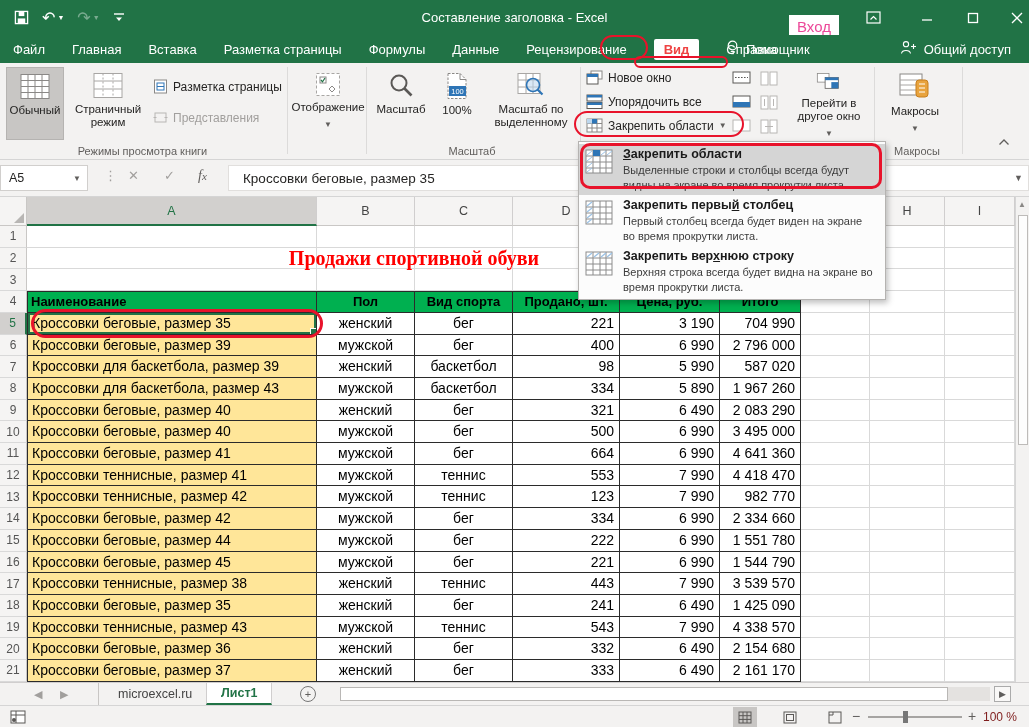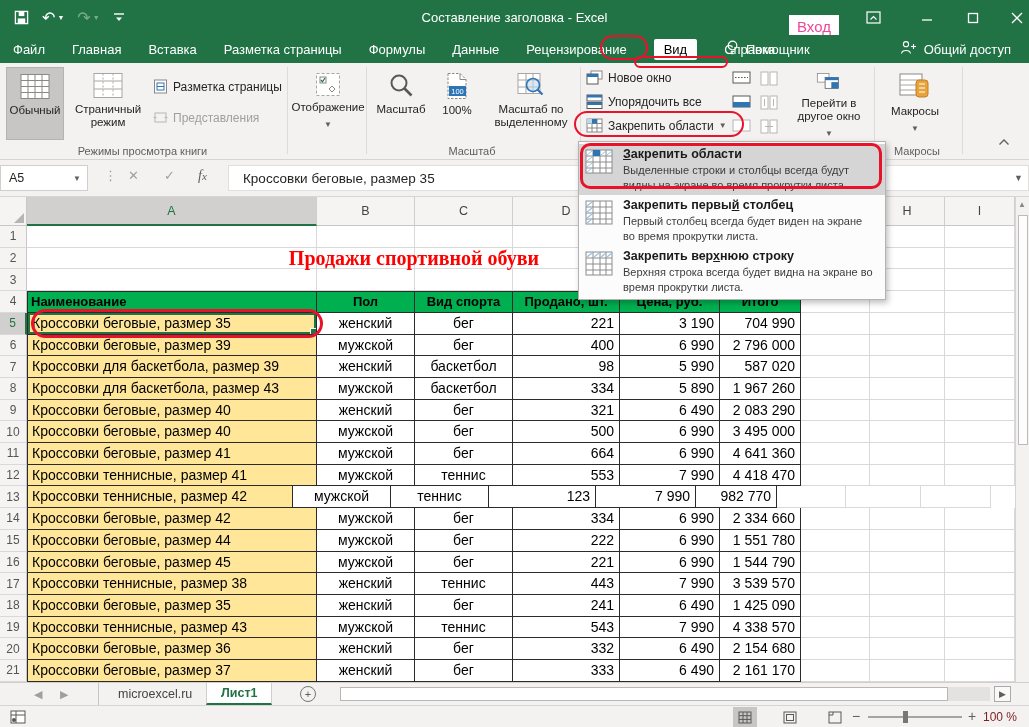--- a/index.html
+++ b/index.html
@@ -13,21 +13,21 @@
 #qat{left:14px;top:0;height:35px;display:flex;align-items:center;gap:13px}
 .qat-i{display:flex;align-items:center;color:#fff}
 #tb-title{left:0;right:0;top:0;height:35px;display:flex;align-items:center;justify-content:center;color:#fff;font-size:13px;pointer-events:none}
 #signin{left:789px;top:15px;width:50px;height:22px;background:#fff;color:#ec4899;font-size:15px;display:flex;align-items:center;justify-content:center;cursor:pointer}
 .winctl{top:0;height:35px;width:34px;display:flex;align-items:center;justify-content:center;color:#fff}
 
 
 #tabrow{left:0;top:35px;width:1029px;height:28px;background:#217346;z-index:5}
 #tabstrip{position:absolute;left:13px;top:0;height:28px;display:flex;gap:27px;align-items:center}
 .rtab{color:#fff;font-size:13px;white-space:nowrap;cursor:pointer}
-.rtab.active{background:#fff;color:#000000;padding:3px 10px;border-radius:2px;font-weight:normal}
+.rtab.active{background:#fff;color:#ef4444;padding:3px 10px;border-radius:2px;font-weight:bold}
 #assist{position:absolute;left:726px;top:0;height:28px;display:flex;align-items:center;gap:7px;color:#fff;font-size:13px}
 #share{position:absolute;right:18px;top:0;height:28px;display:flex;align-items:center;gap:7px;color:#fff;font-size:13px}
 
 
 #ribbon{left:0;top:63px;width:1029px;height:97px;background:#F3F2F1;border-bottom:1px solid #D5D5D5;z-index:4}
 .sep{position:absolute;top:4px;bottom:5px;width:1px;background:#DCDBDA}
 .grp-label{position:absolute;bottom:2px;font-size:11px;color:#605E5C;text-align:center}
 .bigbtn{position:absolute;top:4px;height:73px;display:flex;flex-direction:column;align-items:center;font-size:11.5px;color:#252423;text-align:center;cursor:pointer;padding-top:5px;gap:4px;line-height:13px}
 .bigbtn.sel{background:#C8C6C4;border:1px solid #B5B3B1}
 .smallbtn{position:absolute;display:flex;align-items:center;gap:5px;font-size:12px;color:#252423;cursor:pointer;white-space:nowrap}
@@ -552,21 +552,21 @@
         <div class="cell tc ctr" style="width: 98px;">теннис</div>
         <div class="cell tc num" style="width: 107px;">553</div>
         <div class="cell tc num" style="width: 100px;">7 990</div>
         <div class="cell tc num" style="width: 81px;">4 418 470</div>
         <div class="cell gc" style="width: 69px;"></div>
         <div class="cell gc" style="width: 75px;"></div>
         <div class="cell gc" style="width: 70px;"></div>
       </div>
       <div class="grow">
         <div class="rn">13</div>
-        <div class="cell tc tan bl" style="width: 266px;">Кроссовки теннисные, размер 42</div>
+        <div class="cell tc tan bl" style="width: 290px;">Кроссовки теннисные, размер 42</div>
         <div class="cell tc ctr" style="width: 98px;">мужской</div>
         <div class="cell tc ctr" style="width: 98px;">теннис</div>
         <div class="cell tc num" style="width: 107px;">123</div>
         <div class="cell tc num" style="width: 100px;">7 990</div>
         <div class="cell tc num" style="width: 81px;">982 770</div>
         <div class="cell gc" style="width: 69px;"></div>
         <div class="cell gc" style="width: 75px;"></div>
         <div class="cell gc" style="width: 70px;"></div>
       </div>
       <div class="grow">

